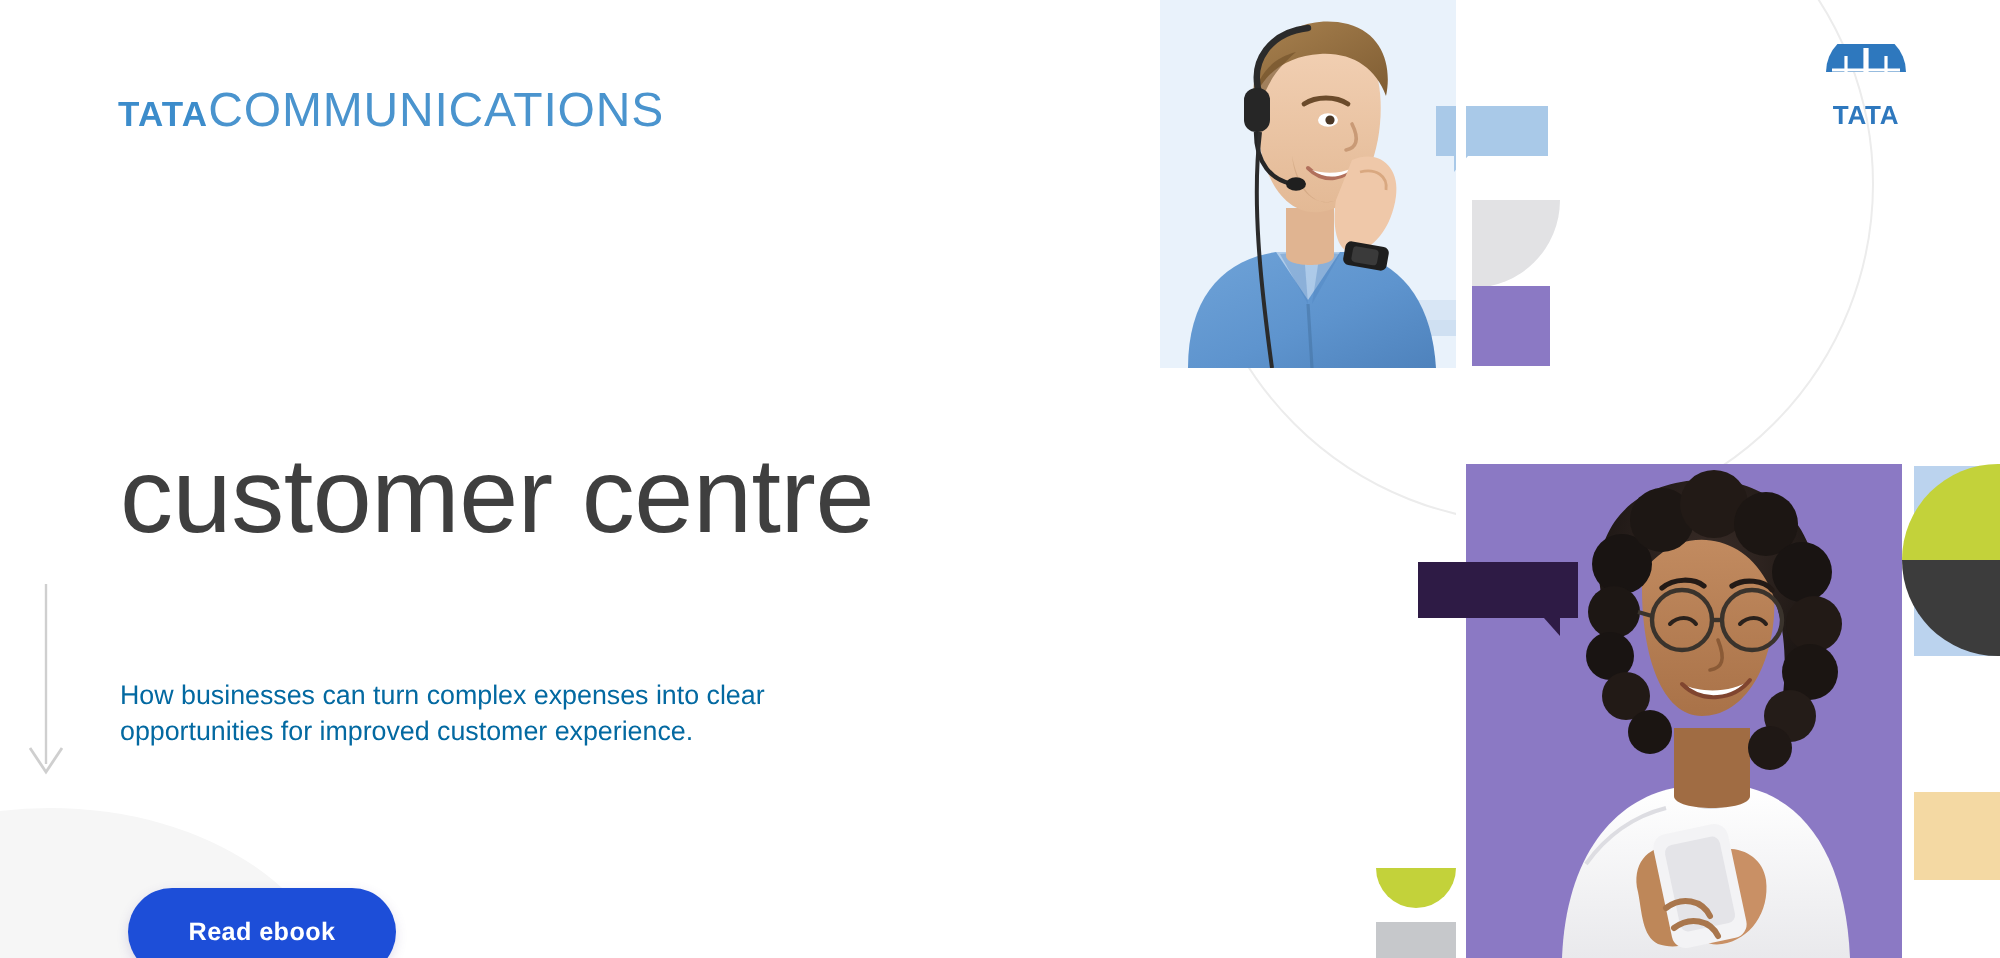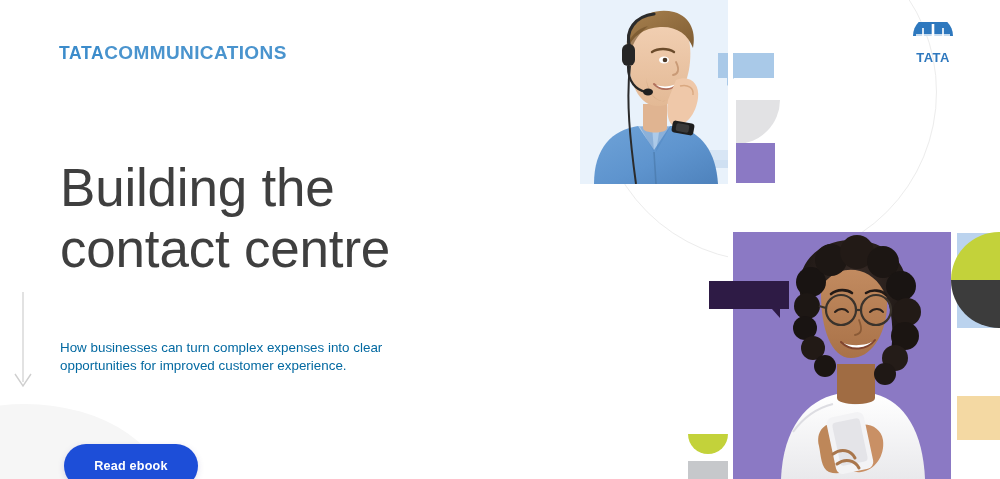--- a/index.html
+++ b/index.html
@@ -19,21 +19,21 @@
     position:absolute;left:-120px;top:404px;width:290px;height:200px;
     border-radius:50%;background:#f6f6f6;
   }
 
   
   .logo-tc{position:absolute;left:59px;top:42px;white-space:nowrap;}
   .logo-tc .tc-bold{
     font-size:17.5px;font-weight:bold;color:#3C8CCB;letter-spacing:.6px;
   }
   .logo-tc .tc-reg{
-    font-size:19px;font-weight:bold;color:#4A94CE;letter-spacing:.4px;
+    font-size:24px;font-weight:normal;color:#4A94CE;letter-spacing:.4px;
   }
 
   .tata-logo{position:absolute;left:909px;top:22px;width:48px;height:46px;}
   .tata-logo svg{display:block;}
   .tata-word{
     position:absolute;left:909px;top:50px;width:48px;text-align:center;
     font-size:13px;font-weight:bold;color:#2E78BE;letter-spacing:.4px;
   }
 
   
@@ -128,22 +128,22 @@
     <svg width="48" height="32" viewBox="0 0 48 32">
       <path d="M4 14 A20 20 0 0 1 44 14 Z" fill="#2E78BE"></path>
       <path d="M24 2 L24 14" stroke="#ffffff" stroke-width="2.6"></path>
       <path d="M14 6 L14 14 M34 6 L34 14" stroke="#ffffff" stroke-width="1.6"></path>
       <path d="M7 13 L41 13" stroke="#ffffff" stroke-width="1.6"></path>
     </svg>
   </div>
   <div class="tata-word">TATA</div>
 
   <h1 class="headline">
-    <span>Building the</span><br>
-    <span>contact centre</span><br>
+    <br>
+    <span>customer centre</span><br>
   </h1>
 
   <p class="subcopy">How businesses can turn complex expenses into clear opportunities for improved customer experience.</p>
 
   <button class="cta">Read ebook</button>
 
   <div class="scroll-arrow">
     <svg width="26" height="100" viewBox="0 0 26 100">
       <line x1="13" y1="0" x2="13" y2="90" stroke="#CFCFCF" stroke-width="1.2"></line>
       <polyline points="5,82 13,94 21,82" fill="none" stroke="#CFCFCF" stroke-width="1.4"></polyline>

